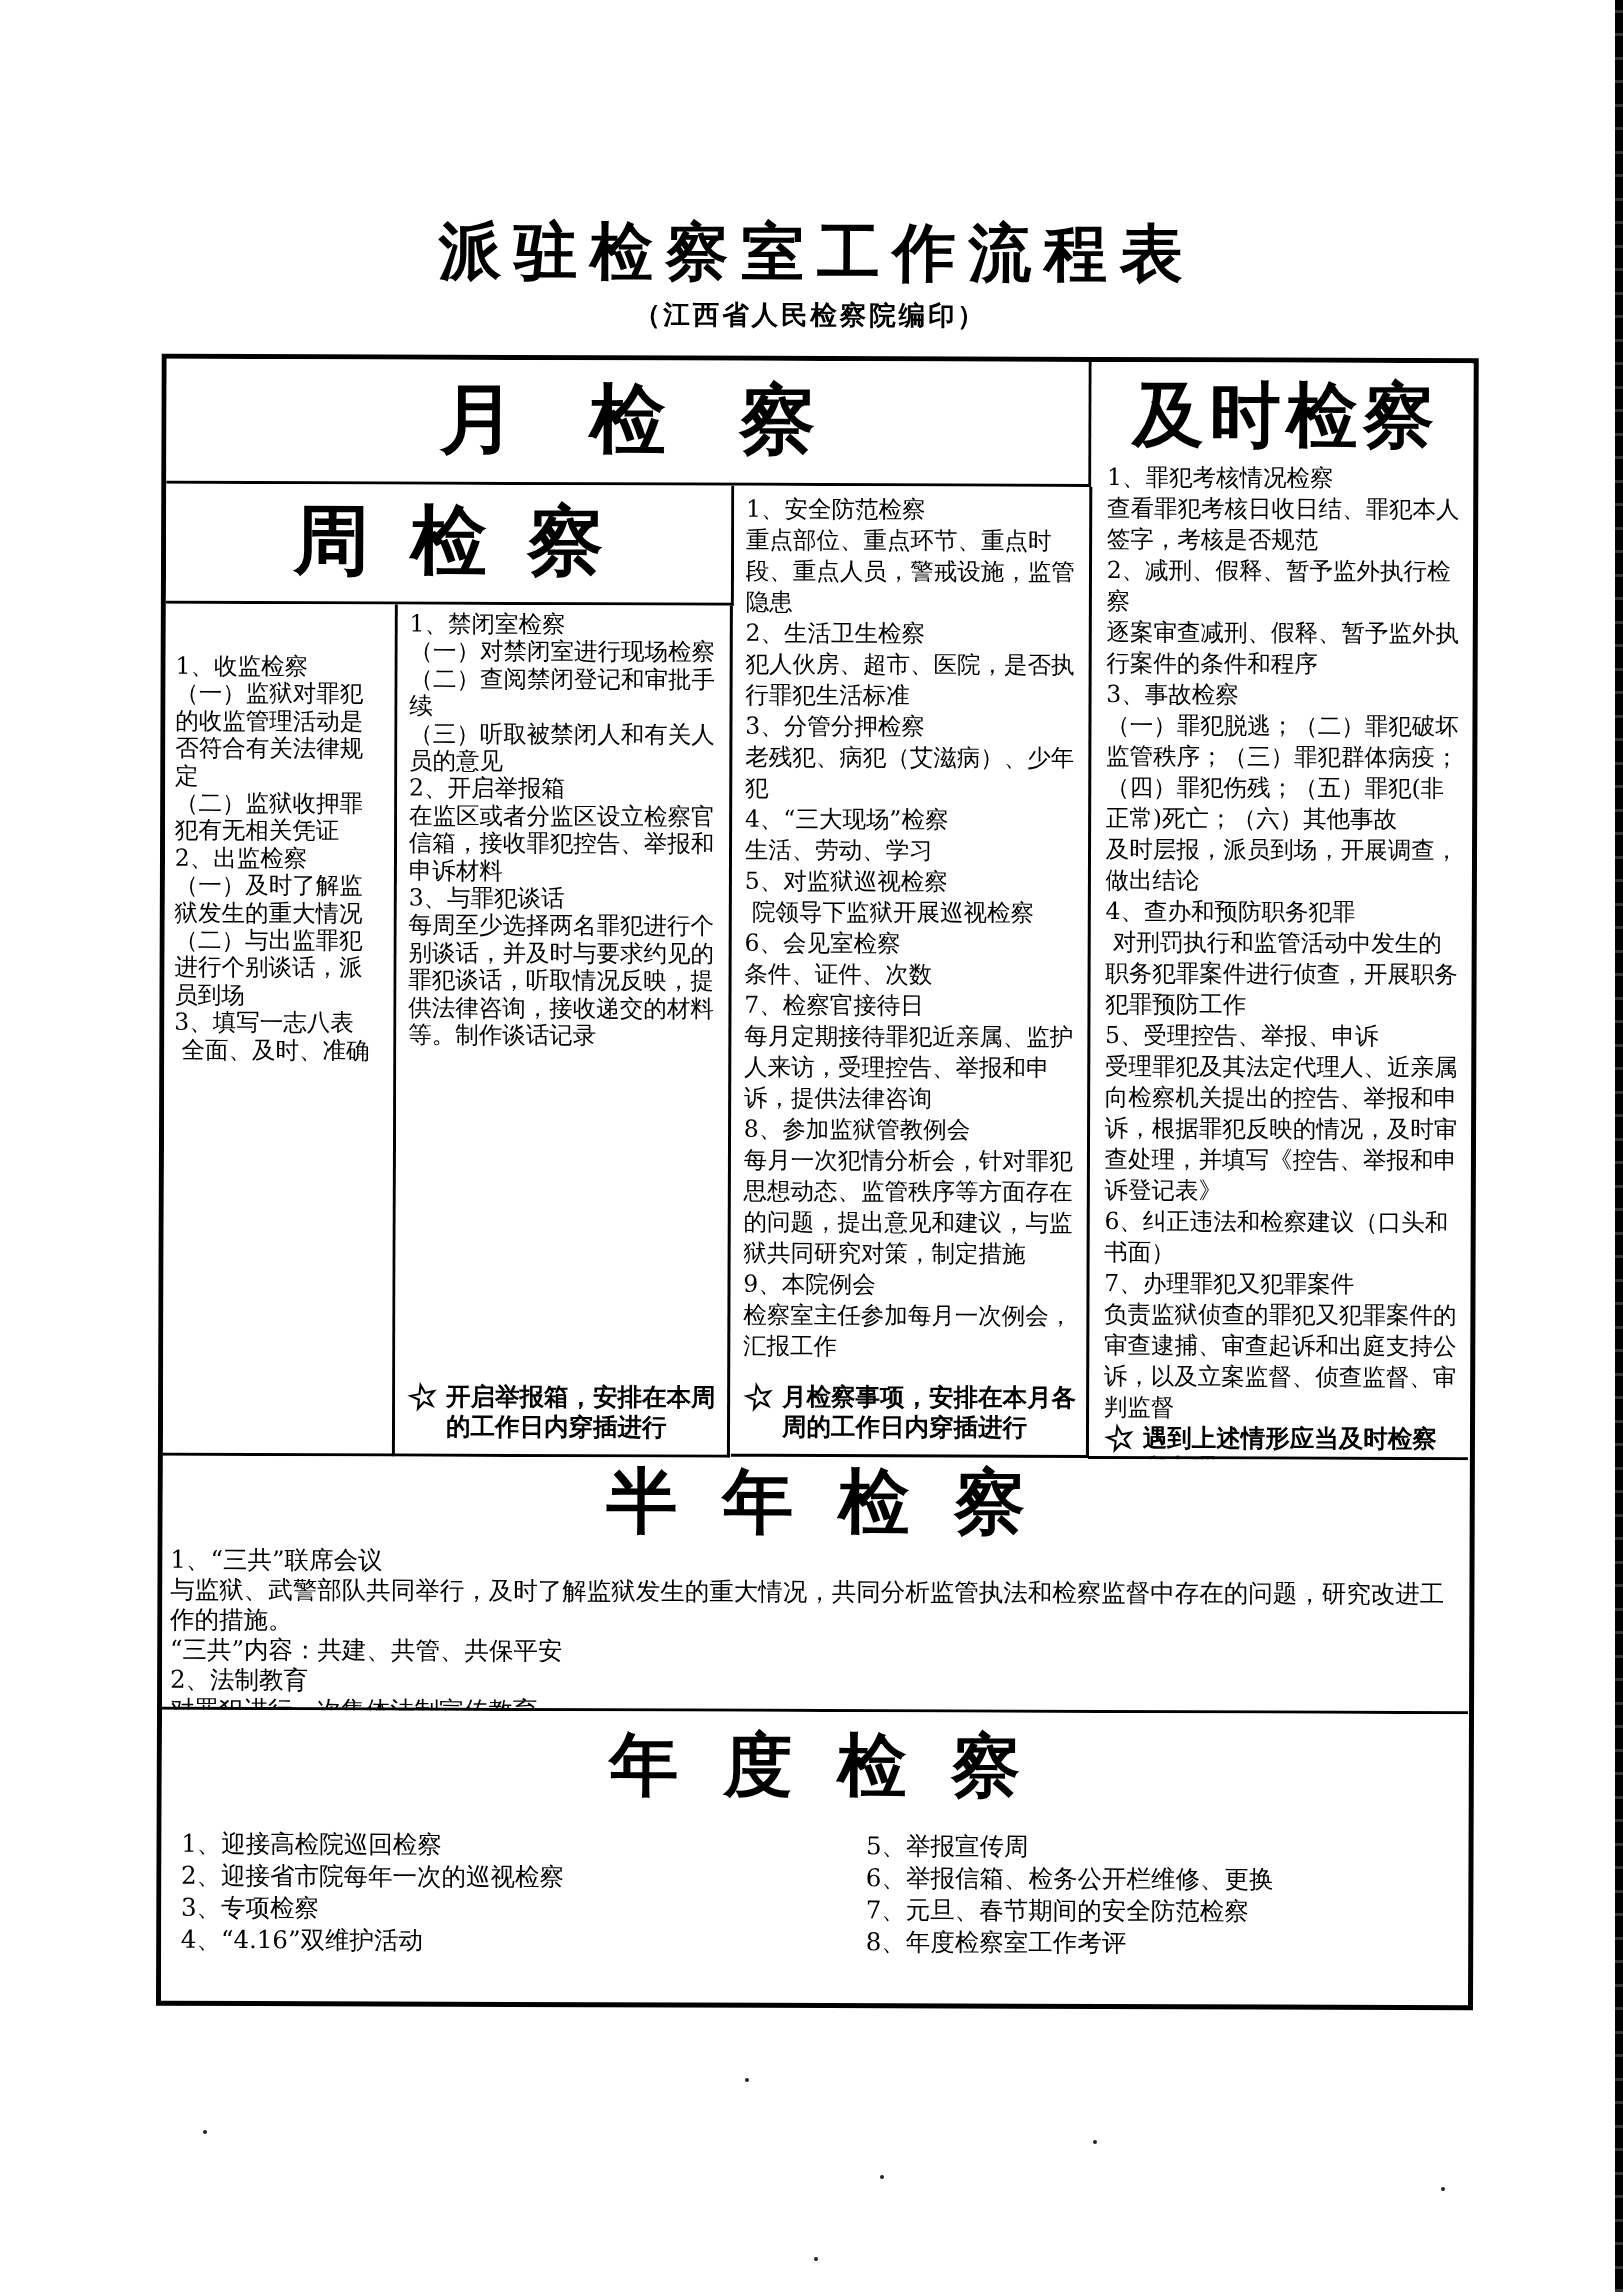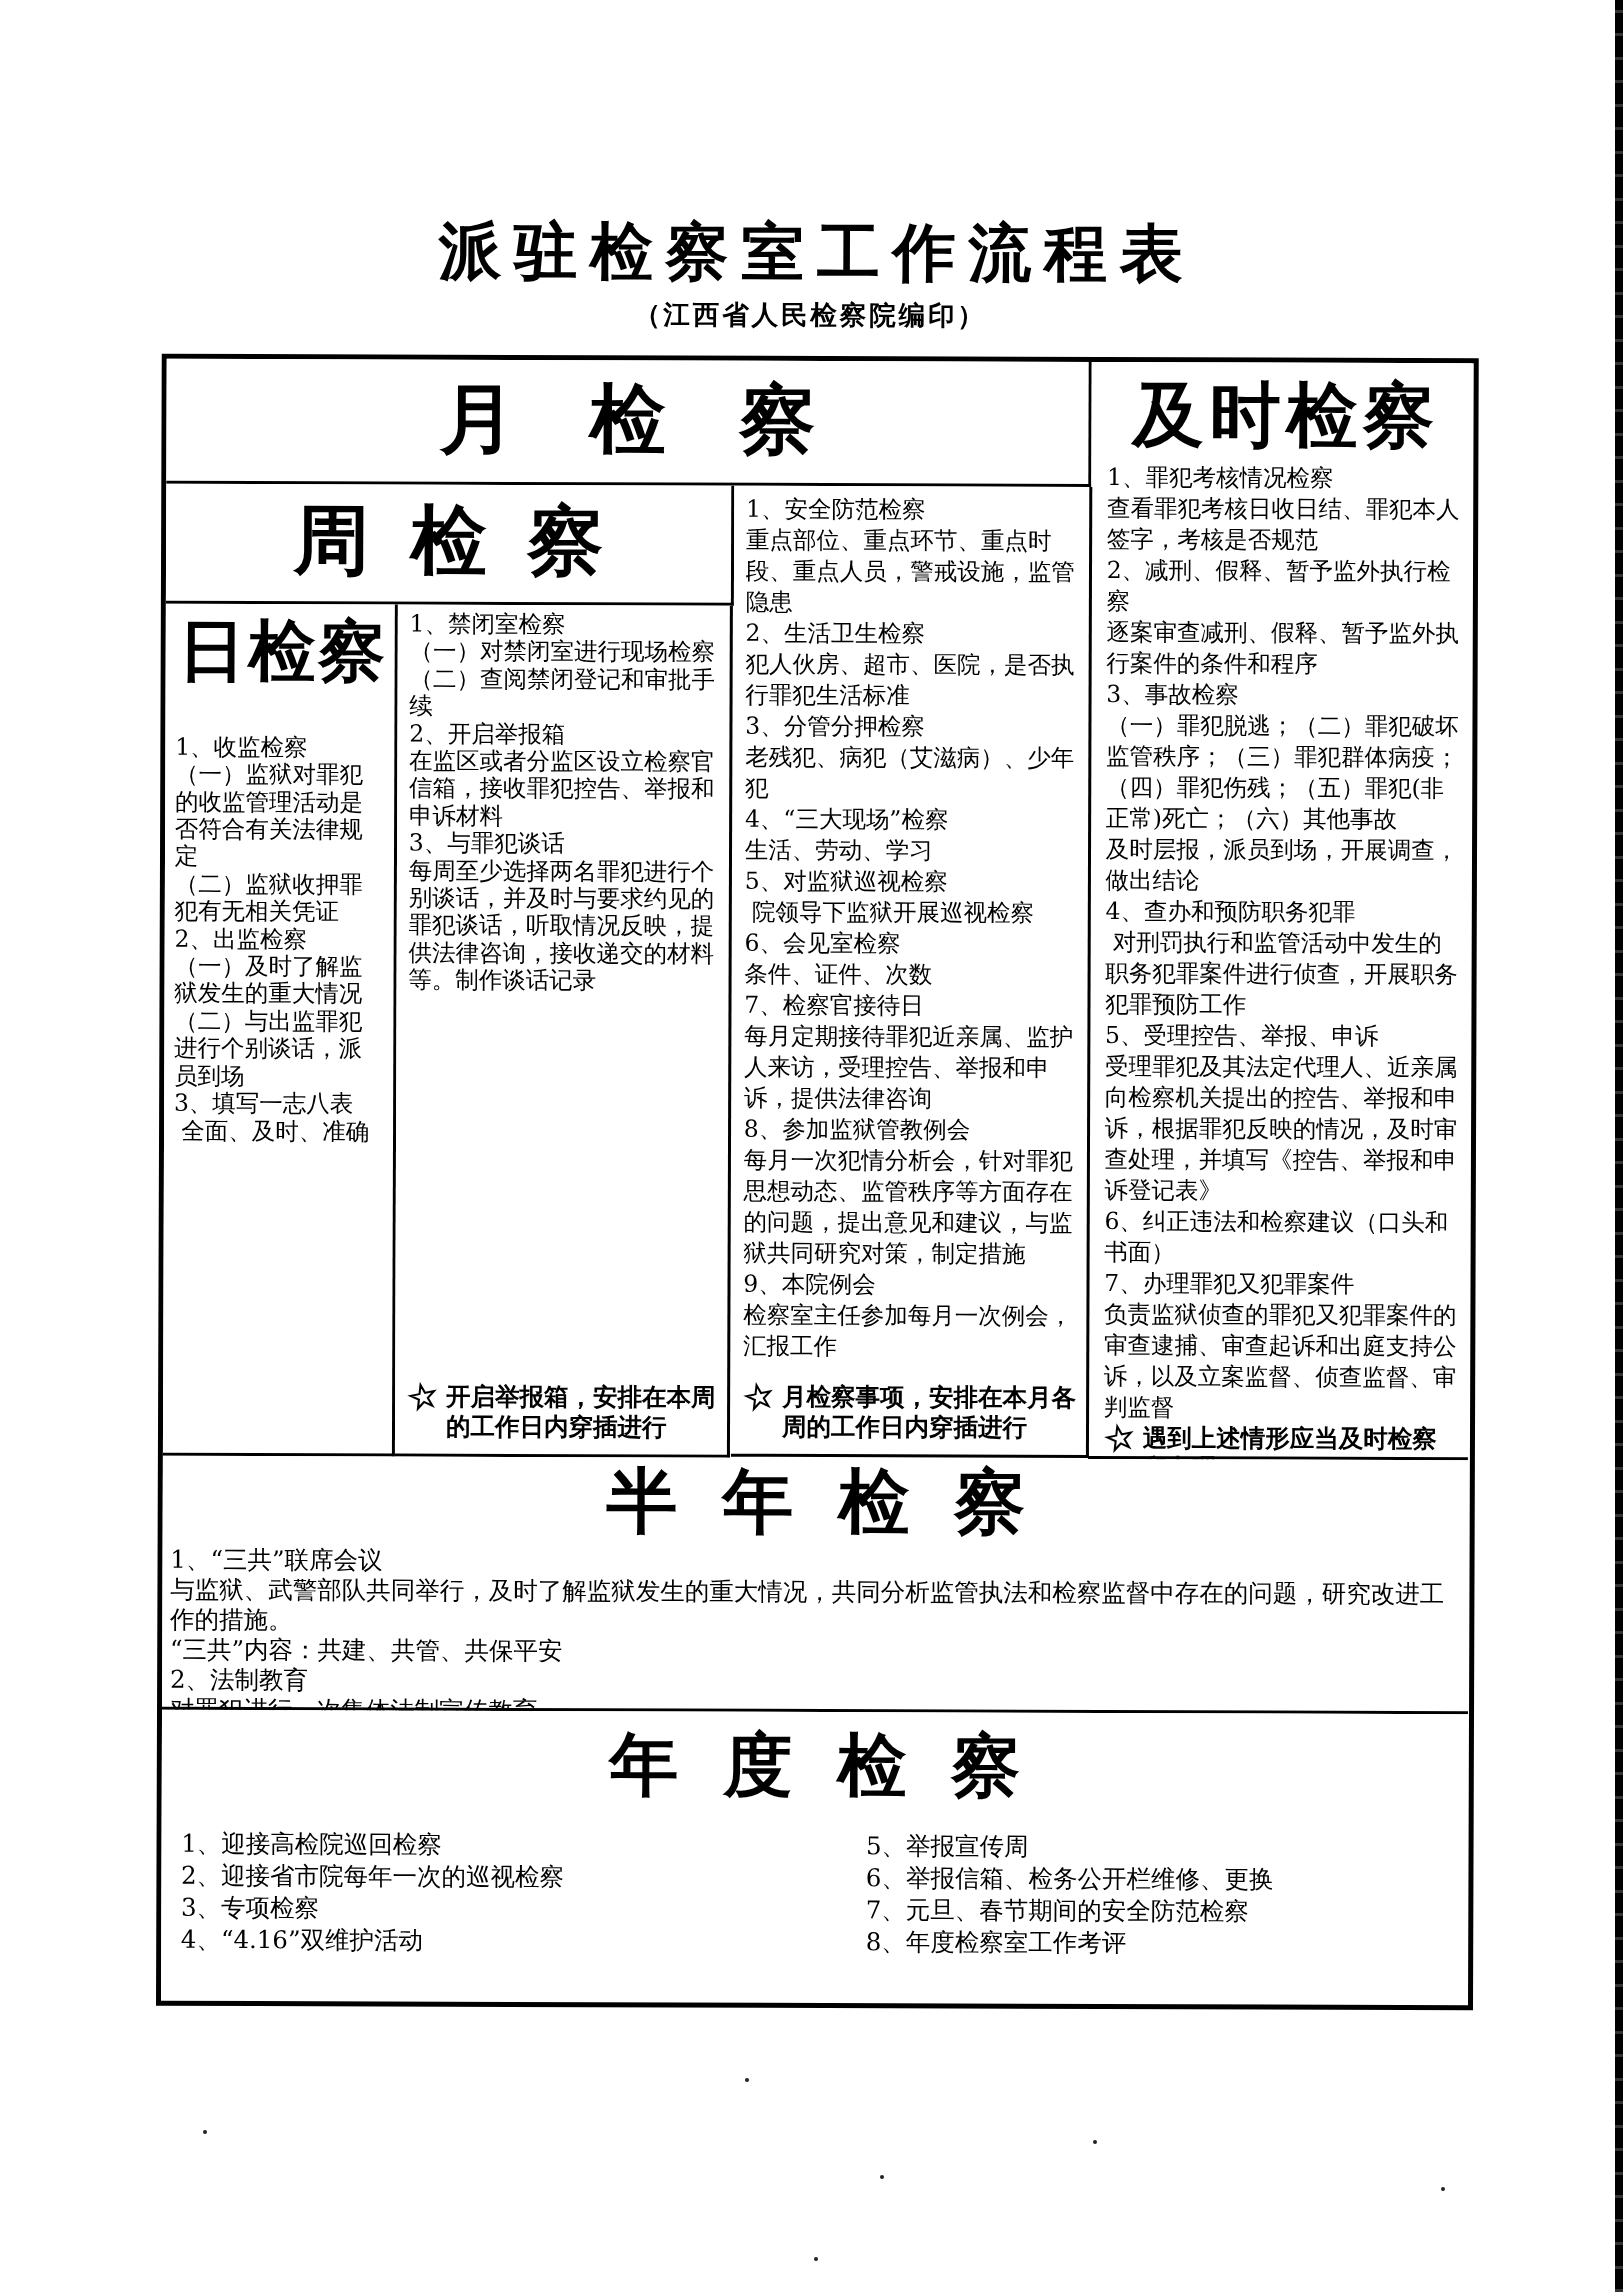--- a/index.html
+++ b/index.html
@@ -89,35 +89,34 @@
 
       <div class="cell cell-d br bb">
         <div class="txt32"><div class="txt32">1、安全防范检察</div><div class="txt32">重点部位、重点环节、重点时段、重点人员，警戒设施，监管隐患</div><div class="txt32">2、生活卫生检察</div><div class="txt32">犯人伙房、超市、医院，是否执行罪犯生活标准</div><div class="txt32">3、分管分押检察</div><div class="txt32">老残犯、病犯（艾滋病）、少年犯</div><div class="txt32">4、“三大现场”检察</div><div class="txt32">生活、劳动、学习</div><div class="txt32">5、对监狱巡视检察</div><div class="txt32"> 院领导下监狱开展巡视检察</div><div class="txt32">6、会见室检察</div><div class="txt32">条件、证件、次数</div><div class="txt32">7、检察官接待日</div><div class="txt32">每月定期接待罪犯近亲属、监护人来访，受理控告、举报和申诉，提供法律咨询</div><div class="txt32">8、参加监狱管教例会</div><div class="txt32">每月一次犯情分析会，针对罪犯思想动态、监管秩序等方面存在的问题，提出意见和建议，与监狱共同研究对策，制定措施</div><div class="txt32">9、本院例会</div><div class="txt32">检察室主任参加每月一次例会，汇报工作</div></div>
         <div class="footer">
           <span class="star">☆</span>
           <span class="ftxt">月检察事项，安排在本月各周的工作日内穿插进行</span>
         </div>
       </div>
 
       <div class="cell cell-e br bb">
-        <div class="hdr hdr-e">日检察</div>
         <div class="items-e">
             <div class="txt">1、收监检察</div>
             <div class="txt">（一）监狱对罪犯的收监管理活动是否符合有关法律规定</div>
             <div class="txt">（二）监狱收押罪犯有无相关凭证</div>
             <div class="txt">2、出监检察</div>
             <div class="txt">（一）及时了解监狱发生的重大情况</div>
             <div class="txt">（二）与出监罪犯进行个别谈话，派员到场</div>
             <div class="txt">3、填写一志八表</div>
             <div class="txt"> 全面、及时、准确</div>
           </div>
       </div>
 
       <div class="cell cell-f br bb">
-        <div class="txt"><div class="txt">1、禁闭室检察</div><div class="txt">（一）对禁闭室进行现场检察</div><div class="txt">（二）查阅禁闭登记和审批手续</div><div class="txt">2、开启举报箱</div><div class="txt">在监区或者分监区设立检察官信箱，接收罪犯控告、举报和申诉材料</div><div class="txt">3、与罪犯谈话</div><div class="txt">每周至少选择两名罪犯进行个别谈话，并及时与要求约见的罪犯谈话，听取情况反映，提供法律咨询，接收递交的材料等。制作谈话记录</div></div>
+        <div class="txt"><div class="txt">1、禁闭室检察</div><div class="txt">（一）对禁闭室进行现场检察</div><div class="txt">（二）查阅禁闭登记和审批手续</div><div class="txt">（三）听取被禁闭人和有关人员的意见</div><div class="txt">2、开启举报箱</div><div class="txt">在监区或者分监区设立检察官信箱，接收罪犯控告、举报和申诉材料</div><div class="txt">3、与罪犯谈话</div><div class="txt">每周至少选择两名罪犯进行个别谈话，并及时与要求约见的罪犯谈话，听取情况反映，提供法律咨询，接收递交的材料等。制作谈话记录</div></div>
         <div class="footer">
           <span class="star">☆</span>
           <span class="ftxt">开启举报箱，安排在本周的工作日内穿插进行</span>
         </div>
       </div>
 
       <div class="cell cell-g bb">
         <div class="hdr hdr-g">半年检察</div>
         <div class="items-g">
             <div class="txtg">1、“三共”联席会议</div>

